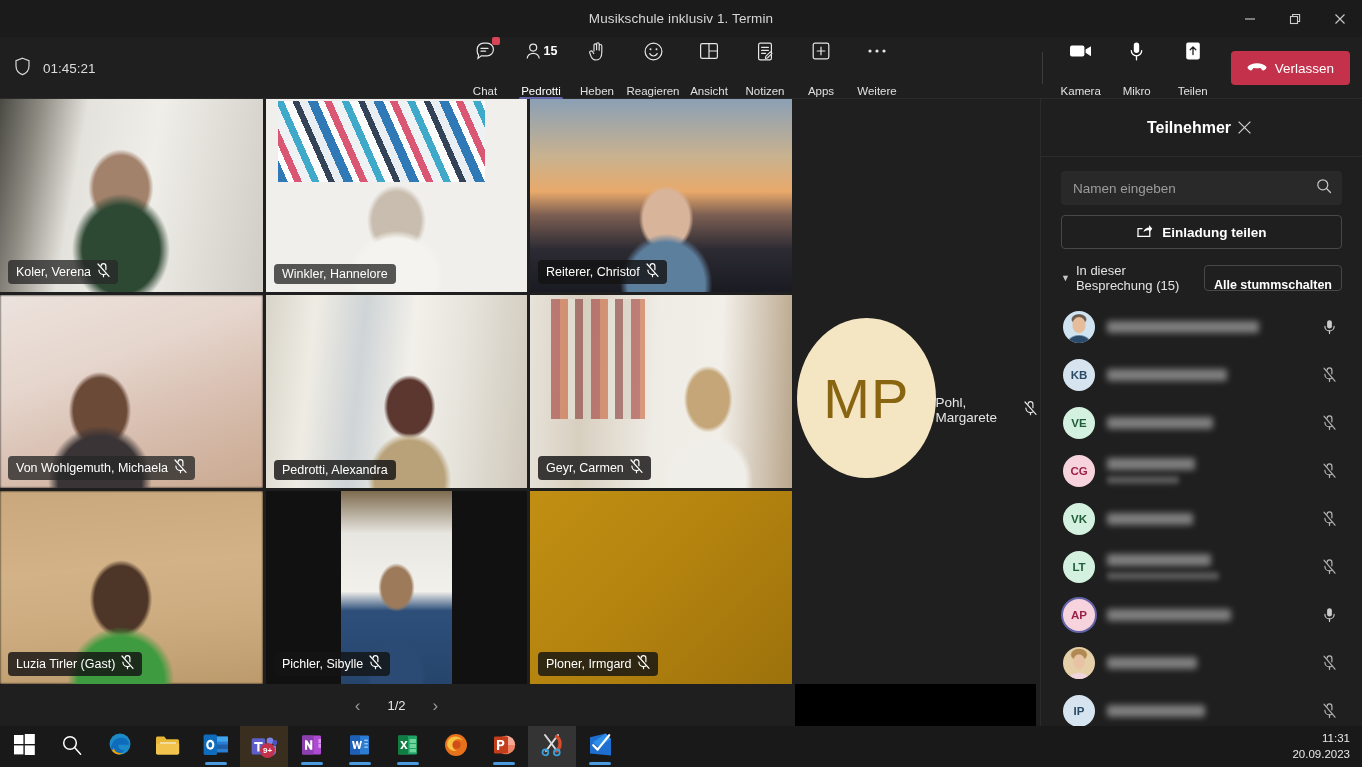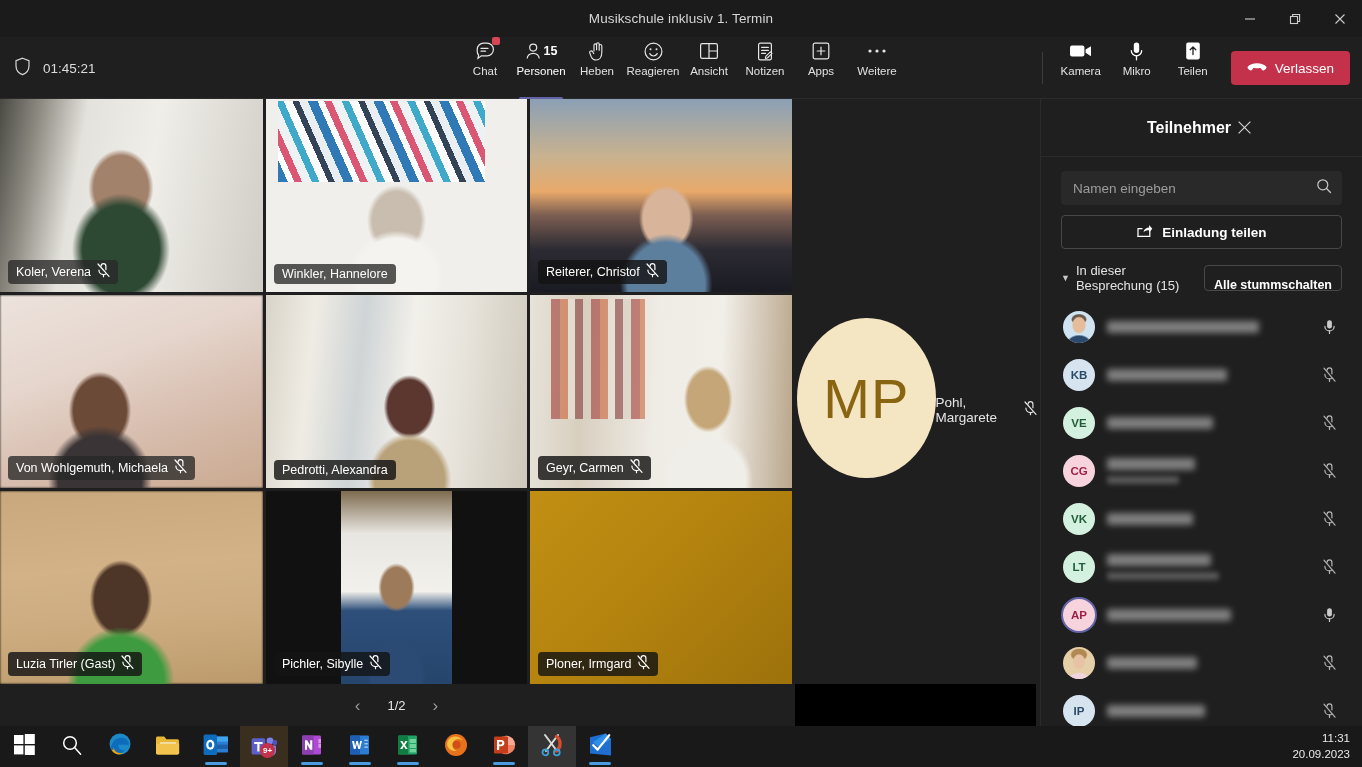--- a/index.html
+++ b/index.html
@@ -36,21 +36,21 @@
     position: absolute; left: 14px; top: 0; height: 62px;
     display: flex; align-items: center; gap: 12px;
   }
   .tb-left .timer { font-size: 13.5px; color: #dcdcdc; }
   .tb-center {
     position: absolute; left: 50%; transform: translateX(-50%); top: 0; height: 62px;
     display: flex; align-items: center; gap: 0px;
   }
   .tb-item {
     width: 56px; height: 58px; display: flex; flex-direction: column;
-    align-items: center; justify-content: flex-start; gap: 2px;
+    align-items: center; justify-content: space-between; gap: 2px;
     position: relative; cursor: pointer; border-radius: 4px;
   }
   .tb-item .ic { height: 24px; display: flex; align-items: center; justify-content: center; position: relative; }
   .tb-item .lbl { font-size: 11.5px; color: #e0e0e0; white-space: nowrap; }
   .tb-item.active .lbl { color: #ffffff; }
   .tb-item.active::after {
     content: ""; position: absolute; left: 50%; transform: translateX(-50%);
     bottom: -3px; width: 44px; height: 3px; background: #6264a7; border-radius: 2px;
   }
   .badge-dot {
@@ -265,21 +265,21 @@
       </div>
 
       <div class="tb-item active">
         <span class="ic">
           <svg width="17" height="19" viewBox="0 0 17 19" fill="none">
             <circle cx="8.2" cy="5.6" r="3.5" stroke="#e6e6e6" stroke-width="1.2"></circle>
             <path d="M2.2 16.6c0-3.2 2.7-5.3 6-5.3s6 2.1 6 5.3" stroke="#e6e6e6" stroke-width="1.2"></path>
           </svg>
           <span class="cnt">15</span>
         </span>
-        <span class="lbl">Personen</span>
+        <span class="lbl">Pedrotti</span>
       </div>
 
       <div class="tb-item">
         <span class="ic">
           <svg width="19" height="21" viewBox="0 0 19 21" fill="none">
             <path d="M6 10.5V4.2a1.3 1.3 0 012.6 0v5.1M8.6 9.3V3a1.3 1.3 0 012.6 0v6.3M11.2 9.8V4.8a1.3 1.3 0 012.6 0v6.4c0 4.6-2.3 7.8-5.6 7.8-2.6 0-4-1.3-5.1-3.6L1.8 12c-.4-.9.1-1.8 1-2 .7-.2 1.4.1 1.8.8L6 13" stroke="#e6e6e6" stroke-width="1.15" stroke-linejoin="round"></path>
           </svg>
         </span>
         <span class="lbl">Heben</span>
       </div>

